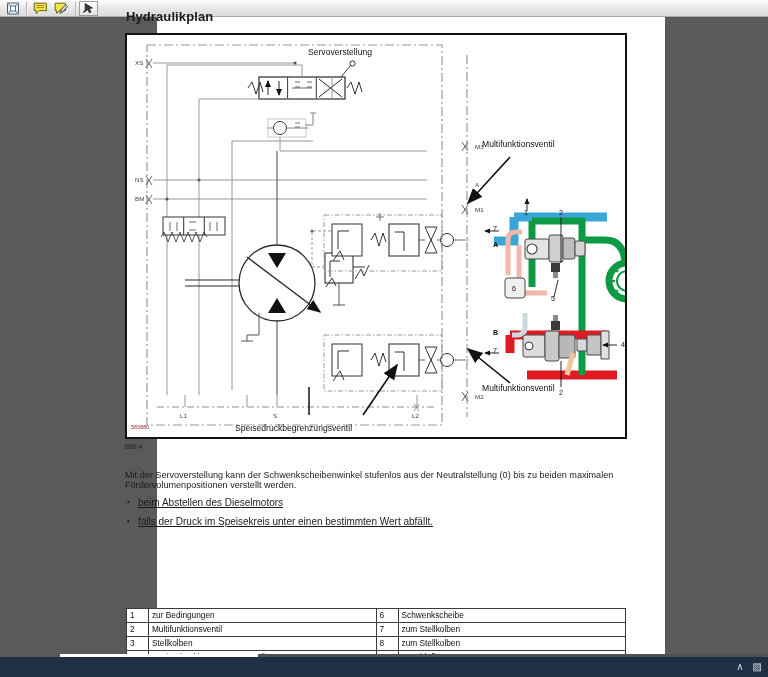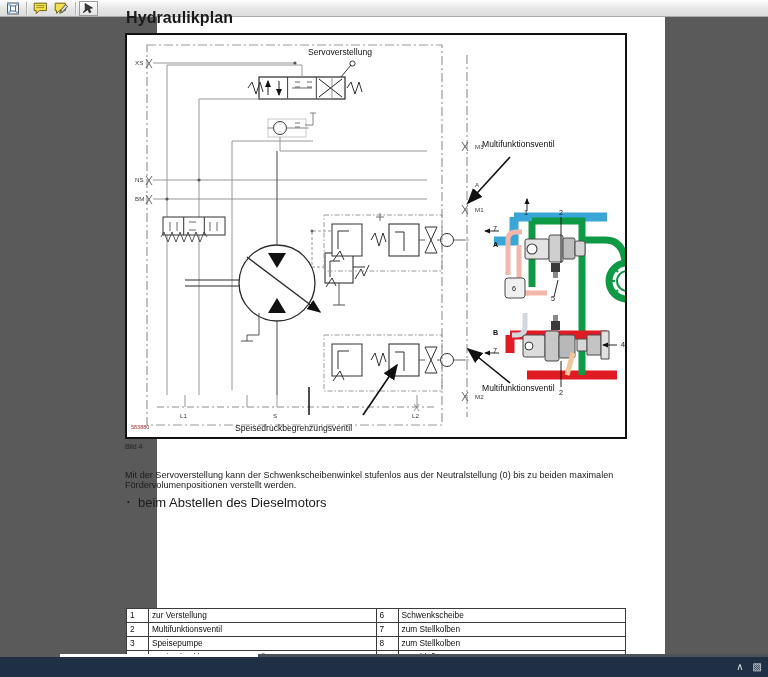--- a/index.html
+++ b/index.html
@@ -31,21 +31,21 @@
   
   .page{
     position:absolute; left:157px; top:17px; width:508px; height:640px;
     background:#ffffff;
     box-shadow:0 0 0 0 #000;
   }
   .page-inner{ position:relative; width:100%; height:100%; }
 
   .doc-title{
     position:absolute; left:-31px; top:-8px;
-    font-size:16px; font-weight:bold; color:#1b1b1b; letter-spacing:.1px;
+    font-size:13px; font-weight:bold; color:#1b1b1b; letter-spacing:.1px;
     white-space:nowrap;
   }
 
   
   .figure{
     position:absolute; left:-32px; top:16px; width:502px; height:406px;
     border:2px solid #111; background:#a3a3a3;
   }
   .fig-svg{ position:absolute; left:0; top:0; }
 
@@ -56,21 +56,21 @@
 
   
   .body-text{
     position:absolute; left:-32px; top:453px; width:503px;
     font-size:9.1px; color:#1c1c1c; line-height:10px;
   }
   .body-text p{ margin-bottom:8px; }
   .bullets{ margin-top:2px; }
   .bullets li{
     list-style:none; position:relative; padding-left:13px; margin-bottom:9px;
-    font-size:13px; color:#1c1c1c;
+    font-size:10px; color:#1c1c1c;text-decoration:underline;
   }
   .bullets li:before{
     content:"\2022"; position:absolute; left:2px; top:-1px; font-size:8px; color:#1c1c1c;
   }
 
   
   .legend{
     position:absolute; left:-31px; top:591px; width:500px;
     border-collapse:collapse; font-size:8.3px; color:#101010;
   }
@@ -413,40 +413,41 @@
           </g>
         </svg>
       </div>
 
       <div class="fig-caption">Bild 4</div>
 
       <div class="body-text">
         <p>Mit der Servoverstellung kann der Schwenkscheibenwinkel stufenlos aus der Neutralstellung (0) bis zu beiden maximalen Fördervolumenpositionen verstellt werden.</p>
         <ul class="bullets">
           <li>beim Abstellen des Dieselmotors</li>
+          <li>falls der Druck im Speisekreis unter einen bestimmten Wert abfällt.</li>
         </ul>
       </div>
 
       <table class="legend">
         <tbody>
           <tr>
             <td class="num">1</td>
-            <td class="desc">zur Verstellung</td>
+            <td class="desc">zur Bedingungen</td>
             <td class="num">6</td>
             <td class="desc">Schwenkscheibe</td>
           </tr>
           <tr>
             <td class="num">2</td>
             <td class="desc">Multifunktionsventil</td>
             <td class="num">7</td>
             <td class="desc">zum Stellkolben</td>
           </tr>
           <tr>
             <td class="num">3</td>
-            <td class="desc">Speisepumpe</td>
+            <td class="desc">Stellkolben</td>
             <td class="num">8</td>
             <td class="desc">zum Stellkolben</td>
           </tr>
           <tr>
             <td class="num">4</td>
             <td class="desc">Speisedruckbegrenzungsventil</td>
             <td class="num">A</td>
             <td class="desc">Anschluß A</td>
           </tr>
         </tbody>

